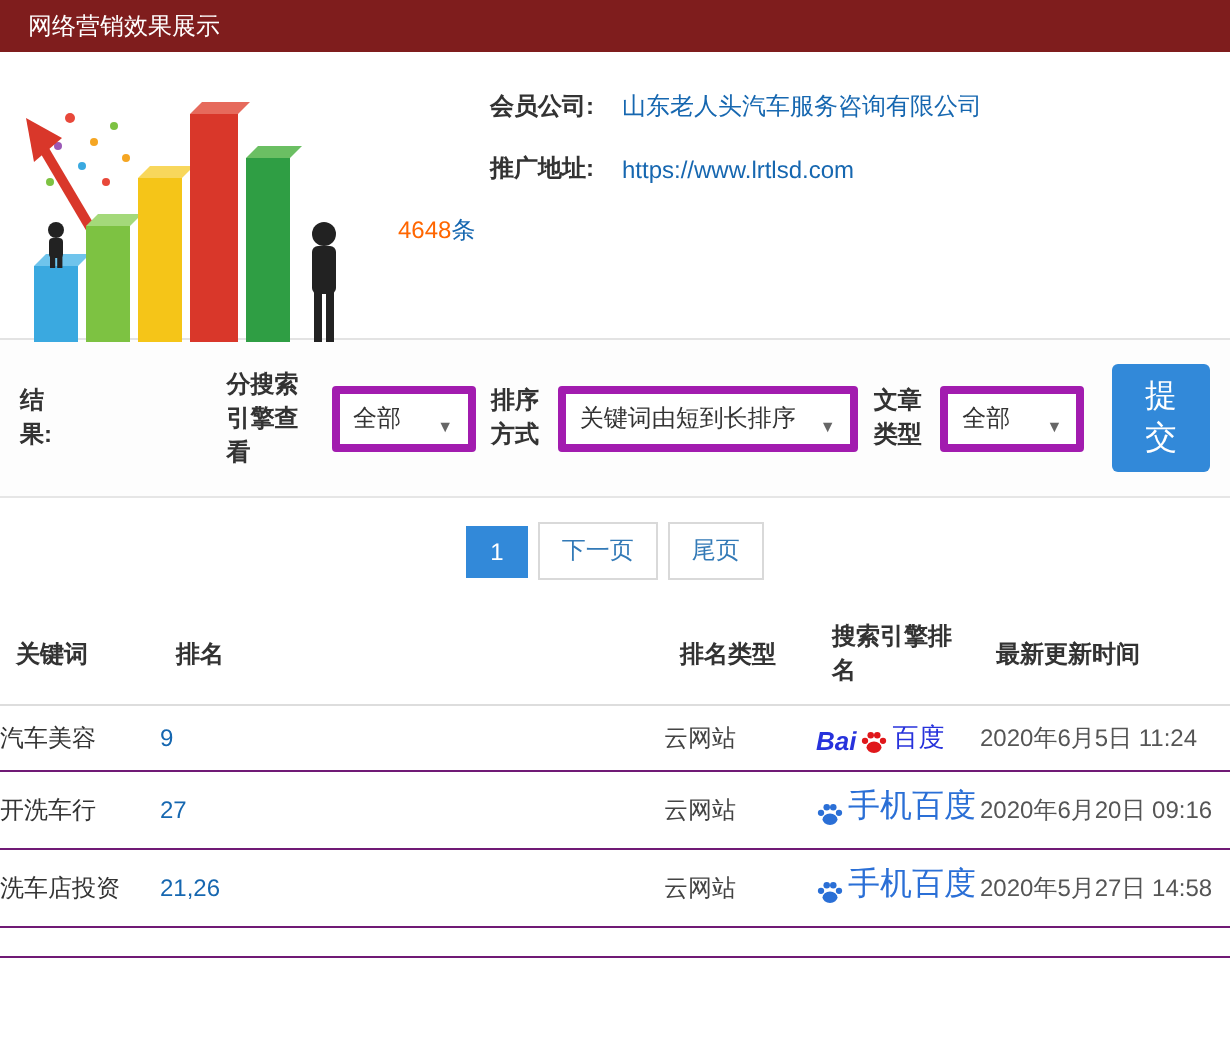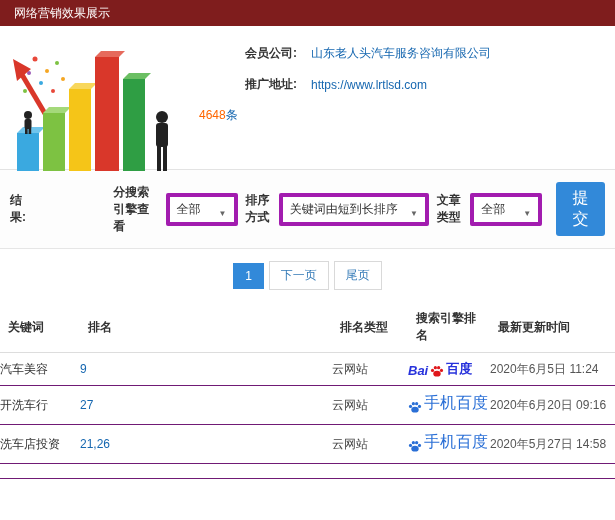--- a/index.html
+++ b/index.html
@@ -49,21 +49,21 @@
     vertical-align: middle; }
   .c-kw { width: 80px; color: #333; }
   .c-rank { width: 252px; }
   .c-rtype { width: 76px; color: #444; }
   .c-eng { width: 82px; }
   .c-time { color: #555; }
   a.rank-link { color: #1667b0; text-decoration: none; cursor: pointer; }
 
   .engine { display: inline-flex; align-items: flex-end; gap: 2px; font-size: 13px; }
   .engine b.bai { font-style: italic; font-weight: bold; }
-  .engine b.du { font-weight: bold; }
+  .engine b.du { font-weight: normal; }
   .engine svg.paw { width: 14px; height: 14px; }
   .engine span.mtext { font-size: 16px; }
 </style>
 </head>
 <body>
 
 <div class="titlebar">
   <span>网络营销效果展示</span>
 </div>
 

